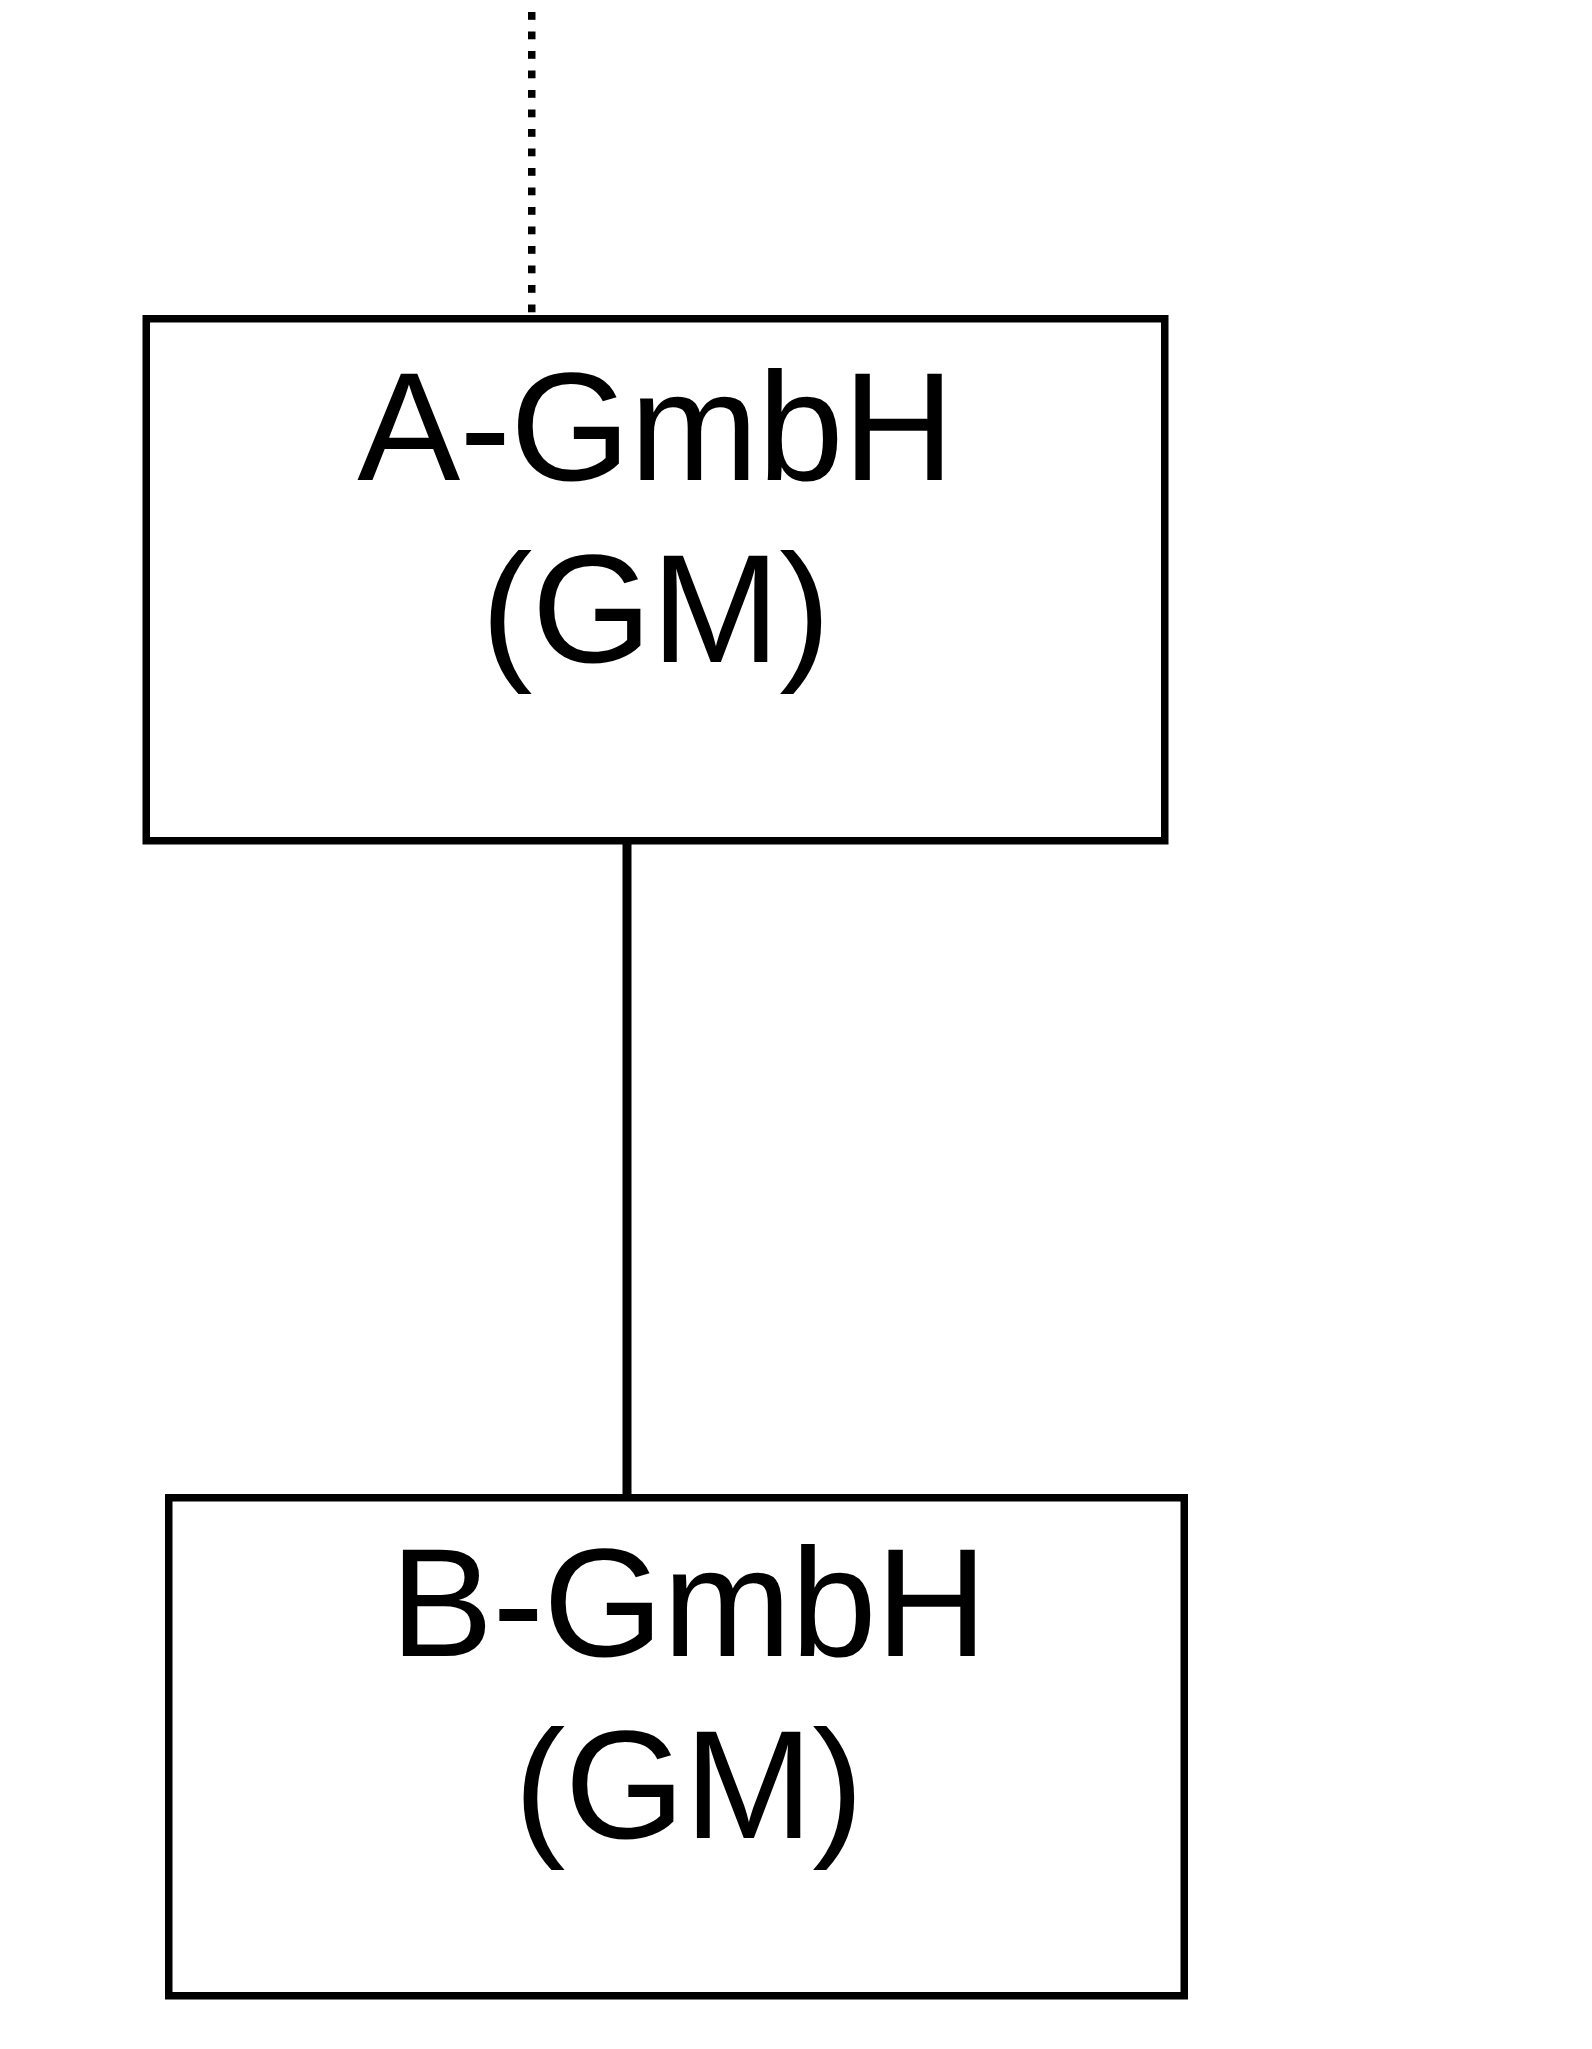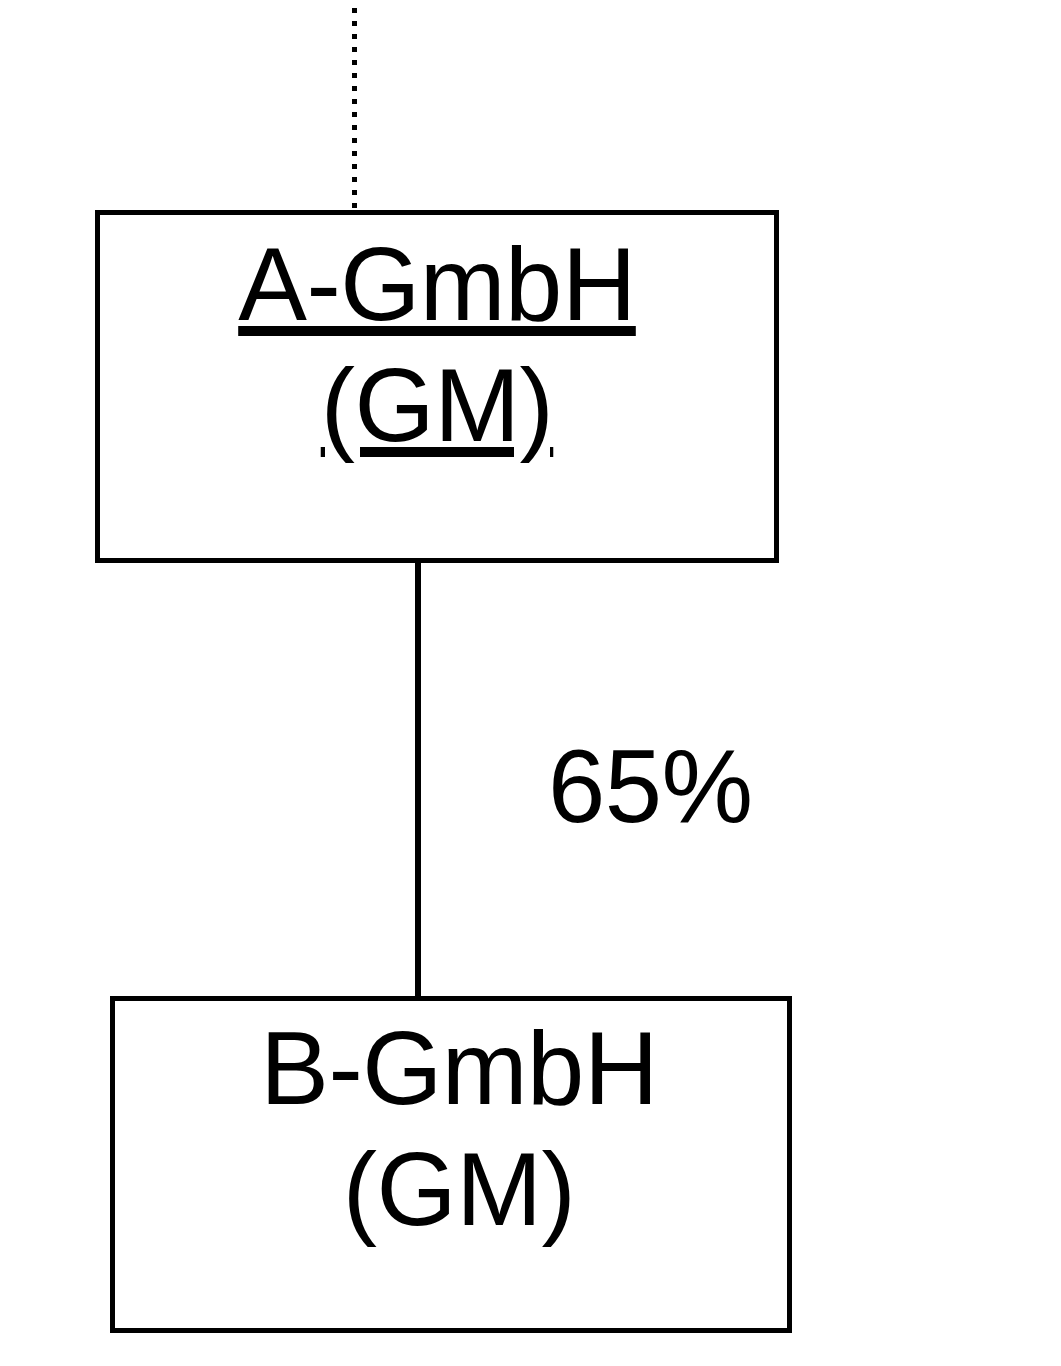--- a/index.html
+++ b/index.html
@@ -63,21 +63,20 @@
     right: 0;
     text-align: center;
     font-size: 103px;
     line-height: 121px;
     color: #000000;
     white-space: nowrap;
     letter-spacing: -0.5px;
   }
   .box-a .entity-label {
     top: 9px;
-    text-decoration: underline;
   }
   .box-b .entity-label {
     top: 7px;
     margin-left: 16px;
   }
   .entity-label .line {
     display: block;
   }
 
   
@@ -111,21 +110,20 @@
 
   <div class="entity-box box-a">
     <div class="entity-label">
       <span class="line">A-GmbH</span>
       <span class="line">(GM)</span>
     </div>
   </div>
 
   <div class="connector"></div>
 
-  <div class="pct-label">65%</div>
 
   <div class="entity-box box-b">
     <div class="entity-label">
       <span class="line">B-GmbH</span>
       <span class="line">(GM)</span>
     </div>
   </div>
 
 </div>
 

